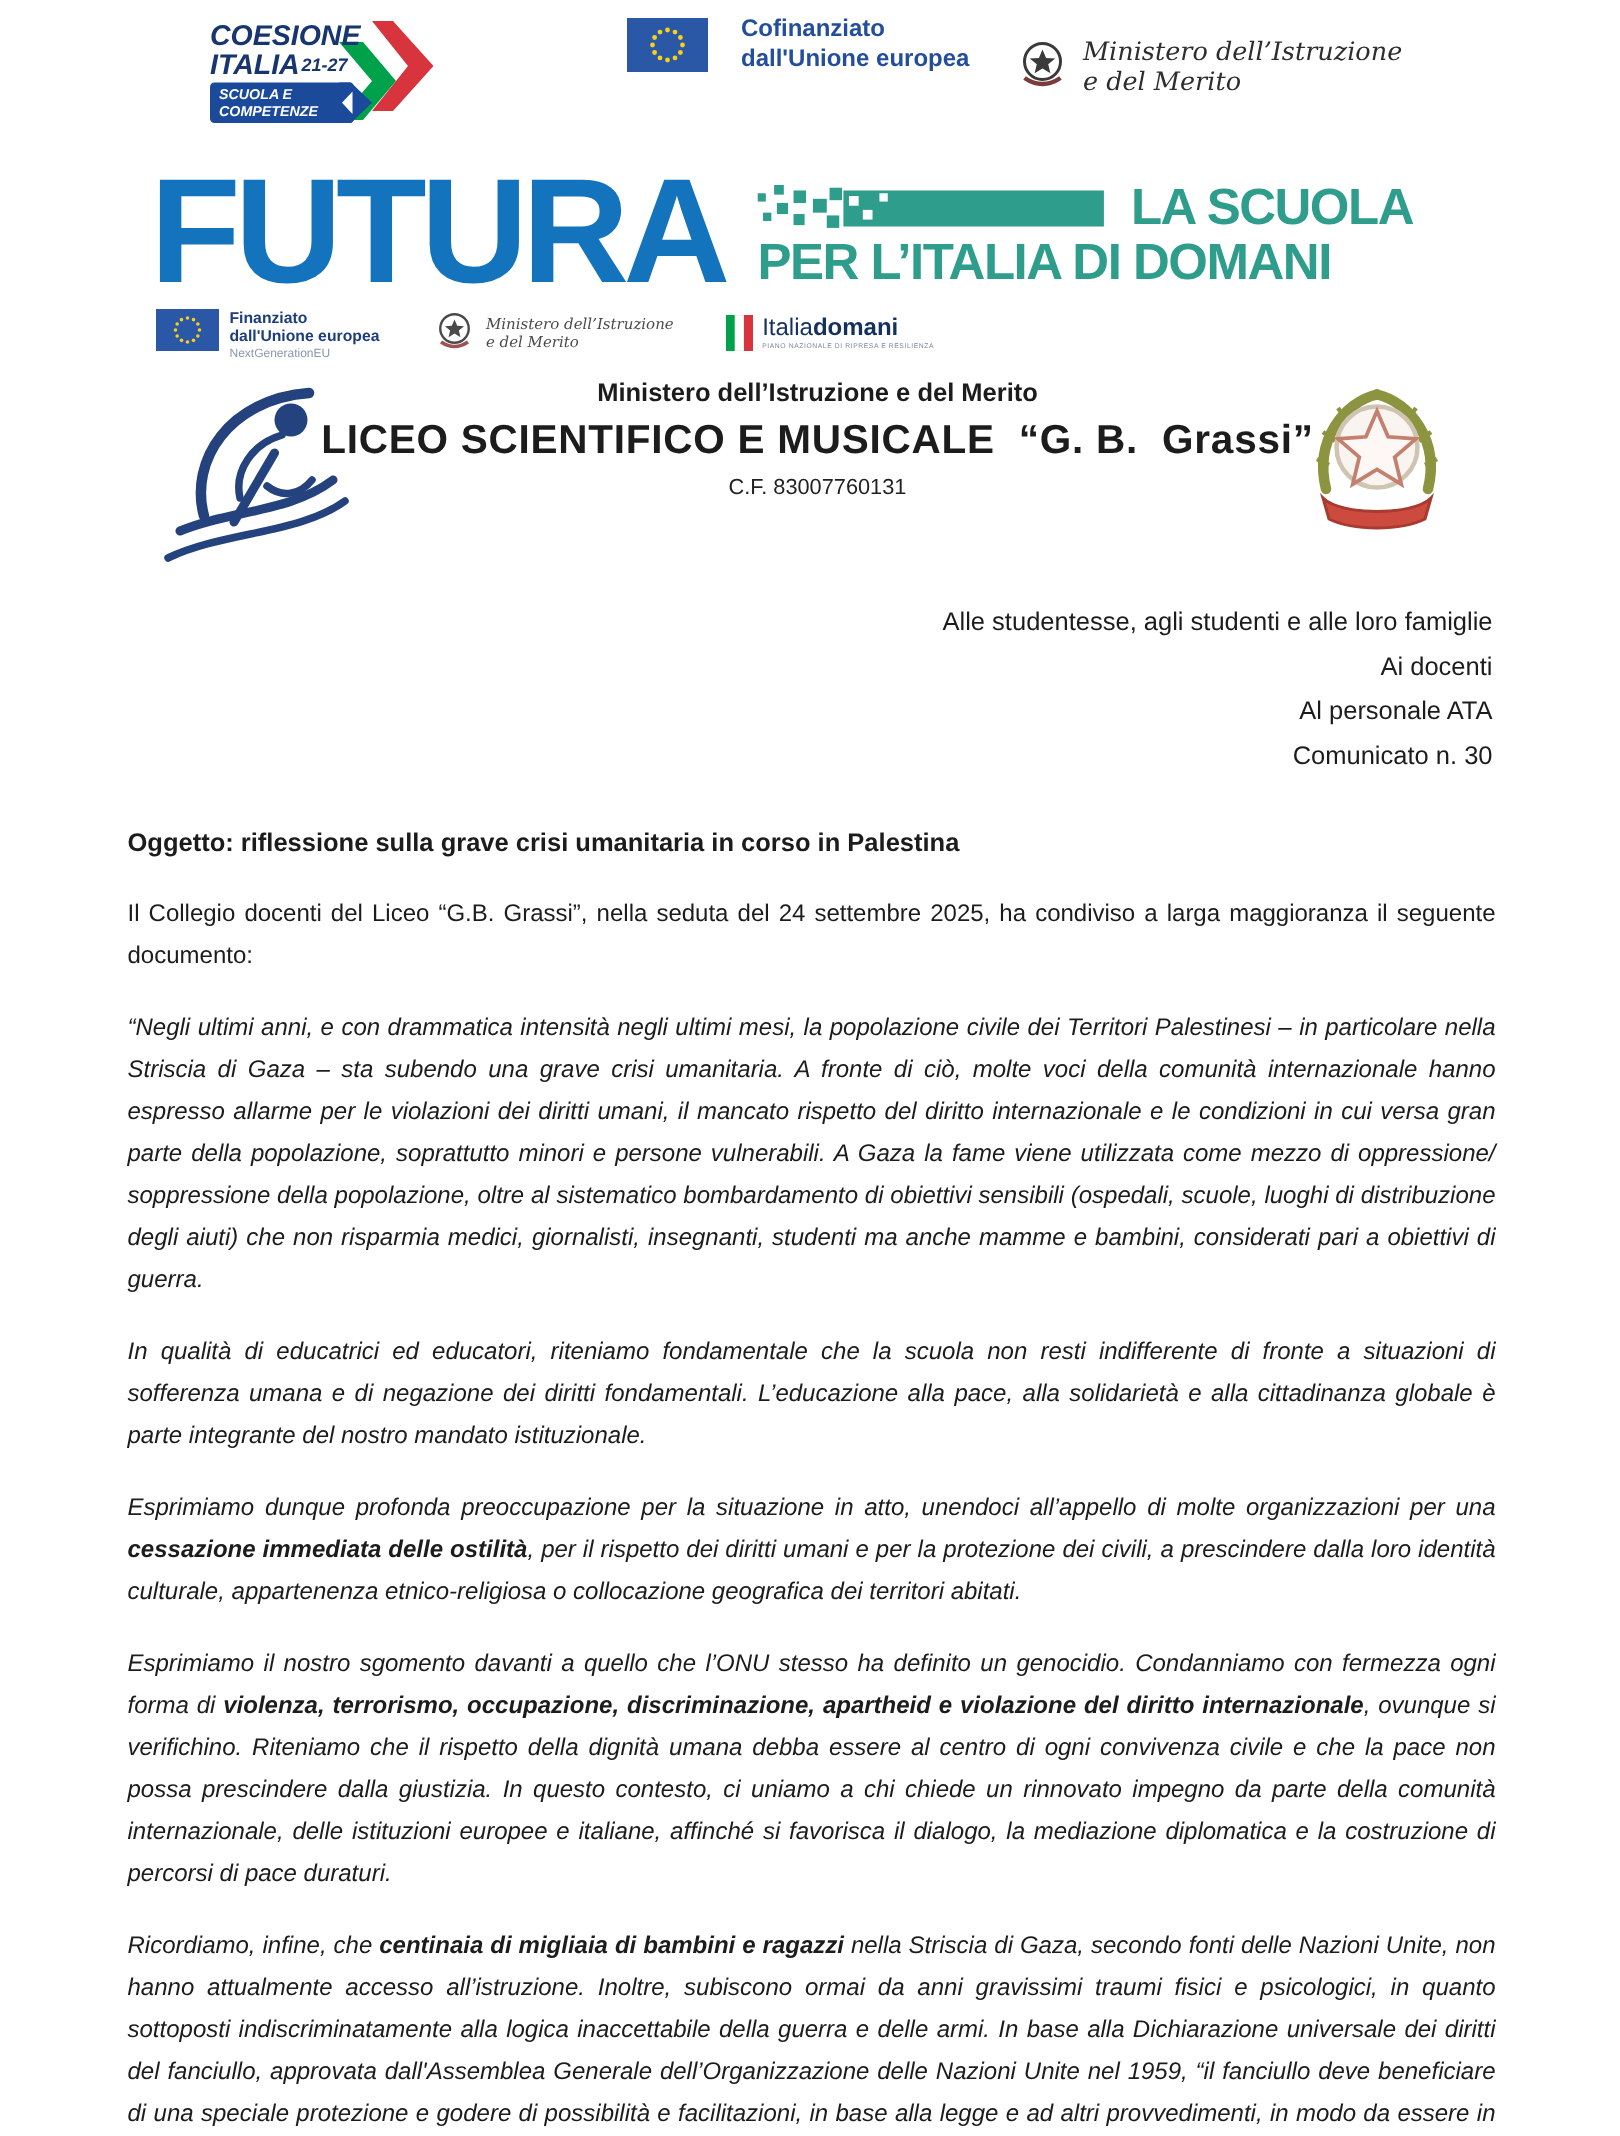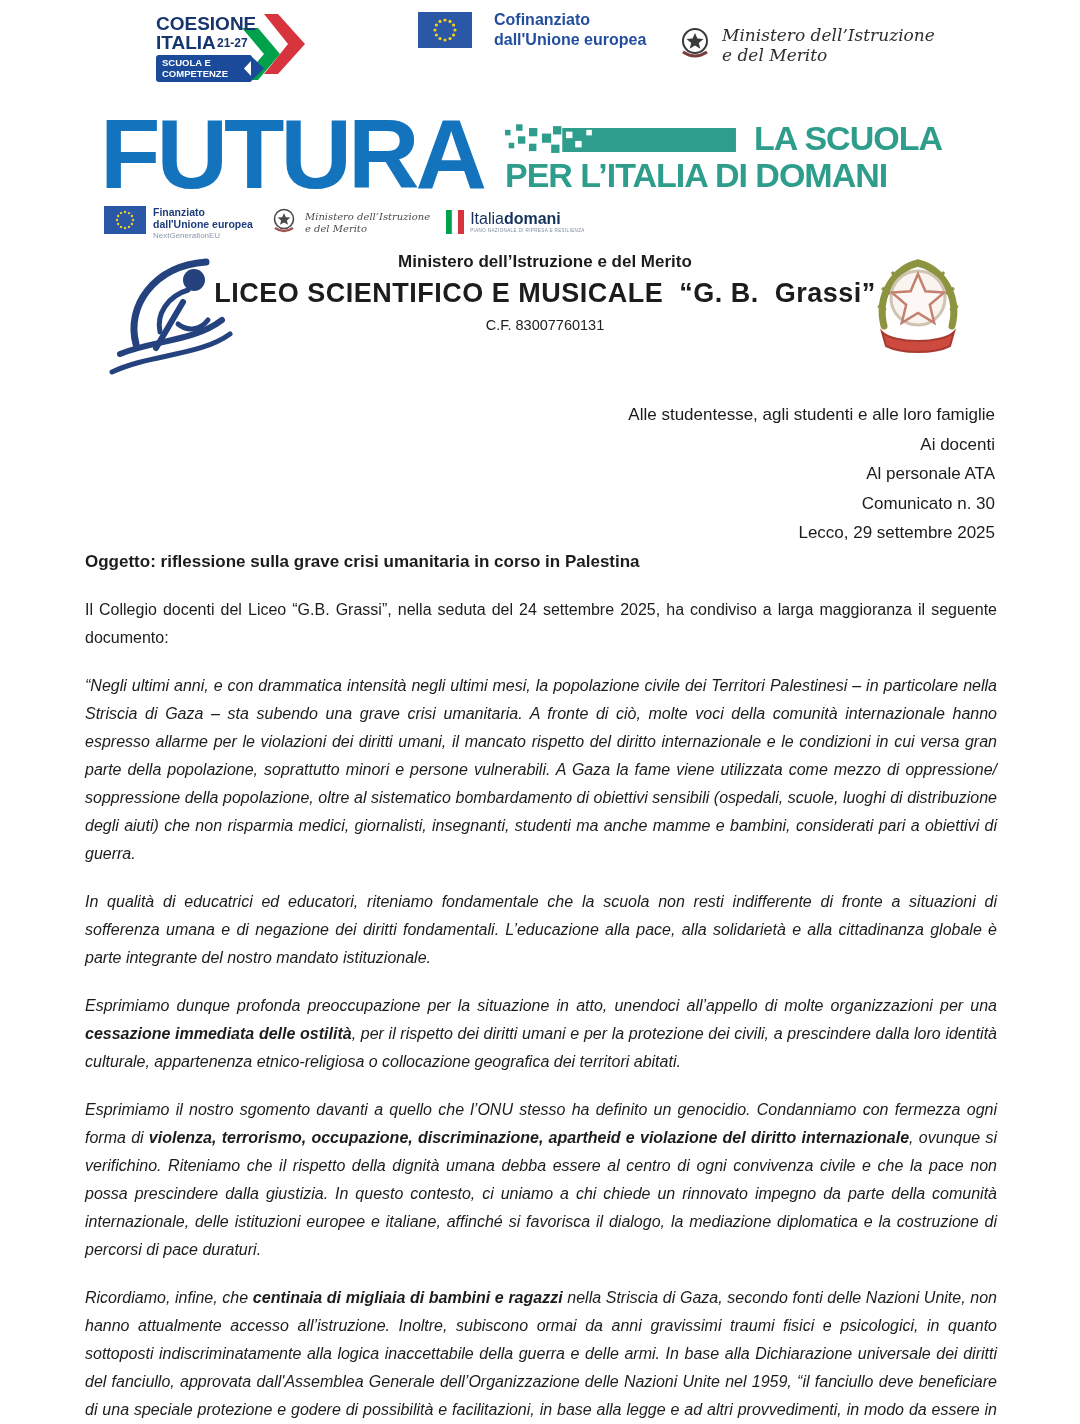--- a/index.html
+++ b/index.html
@@ -1,34 +1,34 @@
 <!DOCTYPE html>
 <html><head>
 <meta charset="utf-8">
 <style>
   html,body{margin:0;padding:0;background:#ffffff;}
   .page{position:relative;width:1080px;height:1424px;background:#ffffff;overflow:hidden;
         font-family:"Liberation Sans",sans-serif;color:#1c1c1c;}
 
   
-  .logo-coesione{position:absolute;left:154px;top:10px;}
+  .logo-coesione{position:absolute;left:138px;top:10px;font-style:italic;}
   .logo-eu-cofin{position:absolute;left:418px;top:10px;display:flex;align-items:center;gap:22px;}
   .eu-cofin-text{color:#234e9d;font-weight:bold;font-size:16px;line-height:20px;}
   .logo-ministero-top{position:absolute;left:676px;top:24px;display:flex;align-items:center;gap:8px;}
   .script-text{font-family:"DejaVu Serif",serif;font-style:italic;font-size:17px;line-height:20px;color:#2e2e2e;}
 
   
   .futura-word{position:absolute;left:100px;top:104px;font-size:99px;font-weight:800;
                letter-spacing:-4px;color:#1473bd;line-height:100px;}
   .futura-tagline{position:absolute;left:505px;top:120px;width:437px;color:#2f9d8c;}
-  .tag-row1{display:flex;align-items:flex-end;gap:18px;}
+  .tag-row1{display:flex;align-items:center;gap:18px;}
   .tag-text{font-size:34px;font-weight:800;letter-spacing:-1px;line-height:37px;white-space:nowrap;}
 
   
-  .sublogos{position:absolute;left:104px;top:206px;display:flex;align-items:flex-start;gap:16px;}
+  .sublogos{position:absolute;left:104px;top:206px;display:flex;align-items:flex-start;gap:35px;}
   .sub-eu{display:flex;gap:7px;align-items:flex-start;}
   .sub-eu-text{font-size:10.5px;font-weight:bold;color:#1d3d7c;line-height:12px;}
   .sub-eu-next{font-size:8px;color:#8a97ad;font-weight:normal;}
   .sub-min{display:flex;gap:6px;align-items:center;}
   .script-small{font-family:"DejaVu Serif",serif;font-style:italic;font-size:10px;line-height:12px;color:#4a4a4a;}
   .sub-italiadomani{display:flex;gap:6px;align-items:flex-start;padding-top:4px;}
   .itdom-name{font-size:16px;color:#14315c;}
   .itdom-name b{font-weight:800;}
   .itdom-sub{font-size:4.5px;color:#7c8aa0;letter-spacing:.4px;}
 
@@ -219,21 +219,20 @@
       <path d="M56 24 L63.4 41.2 82 42.6 67.8 54.8 72.2 72.8 56 63 39.8 72.8 44.2 54.8 30 42.6 48.6 41.2 Z" fill="#fdf8f5" stroke="#c4806f" stroke-width="2.5"></path>
       <path d="M20 82 C 32 94 80 94 92 82 L 88 96 C 72 104 40 104 24 96 Z" fill="#cc4b3e" stroke="#a83a30" stroke-width="2"></path>
     </svg>
   </div>
 
   <div class="recipients">
     <div>Alle studentesse, agli studenti e alle loro famiglie</div>
     <div>Ai docenti</div>
     <div>Al personale ATA</div>
     <div>Comunicato n. 30</div>
-    <div>Lecco, 29 settembre 2025</div>
   </div>
 
   <div class="body-text">
     <div class="subject">Oggetto: riflessione sulla grave crisi umanitaria in corso in Palestina</div>
     <div class="intro">Il Collegio docenti del Liceo “G.B. Grassi”, nella seduta del 24 settembre 2025, ha condiviso a larga maggioranza il seguente documento:</div>
     <div class="para"><span>“Negli ultimi anni, e con drammatica intensità negli ultimi mesi, la popolazione civile dei Territori Palestinesi – in particolare nella Striscia di Gaza – sta subendo una grave crisi umanitaria. A fronte di ciò, molte voci della comunità internazionale hanno espresso allarme per le violazioni dei diritti umani, il mancato rispetto del diritto internazionale e le condizioni in cui versa gran parte della popolazione, soprattutto minori e persone vulnerabili. A Gaza la fame viene utilizzata come mezzo di oppressione/ soppressione della popolazione, oltre al sistematico bombardamento di obiettivi sensibili (ospedali, scuole, luoghi di distribuzione degli aiuti) che non risparmia medici, giornalisti, insegnanti, studenti ma anche mamme e bambini, considerati pari a obiettivi di guerra.</span></div>
     <div class="para"><span>In qualità di educatrici ed educatori, riteniamo fondamentale che la scuola non resti indifferente di fronte a situazioni di sofferenza umana e di negazione dei diritti fondamentali. L’educazione alla pace, alla solidarietà e alla cittadinanza globale è parte integrante del nostro mandato istituzionale.</span></div>
     <div class="para"><span>Esprimiamo dunque profonda preoccupazione per la situazione in atto, unendoci all’appello di molte organizzazioni per una </span><span class="b">cessazione immediata delle ostilità</span><span>, per il rispetto dei diritti umani e per la protezione dei civili, a prescindere dalla loro identità culturale, appartenenza etnico-religiosa o collocazione geografica dei territori abitati.</span></div>
     <div class="para"><span>Esprimiamo il nostro sgomento davanti a quello che l’ONU stesso ha definito un genocidio. Condanniamo con fermezza ogni forma di </span><span class="b">violenza, terrorismo, occupazione, discriminazione, apartheid e violazione del diritto internazionale</span><span>, ovunque si verifichino. Riteniamo che il rispetto della dignità umana debba essere al centro di ogni convivenza civile e che la pace non possa prescindere dalla giustizia. In questo contesto, ci uniamo a chi chiede un rinnovato impegno da parte della comunità internazionale, delle istituzioni europee e italiane, affinché si favorisca il dialogo, la mediazione diplomatica e la costruzione di percorsi di pace duraturi.</span></div>
     <div class="para"><span>Ricordiamo, infine, che </span><span class="b">centinaia di migliaia di bambini e ragazzi</span><span> nella Striscia di Gaza, secondo fonti delle Nazioni Unite, non hanno attualmente accesso all’istruzione. Inoltre, subiscono ormai da anni gravissimi traumi fisici e psicologici, in quanto sottoposti indiscriminatamente alla logica inaccettabile della guerra e delle armi. In base alla Dichiarazione universale dei diritti del fanciullo, approvata dall'Assemblea Generale dell’Organizzazione delle Nazioni Unite nel 1959, “il fanciullo deve beneficiare di una speciale protezione e godere di possibilità e facilitazioni, in base alla legge e ad altri provvedimenti, in modo da essere in grado di crescere in modo sano e normale sul piano fisico, intellettuale, morale, spirituale e sociale in condizioni di libertà e di dignità”. </span></div>

